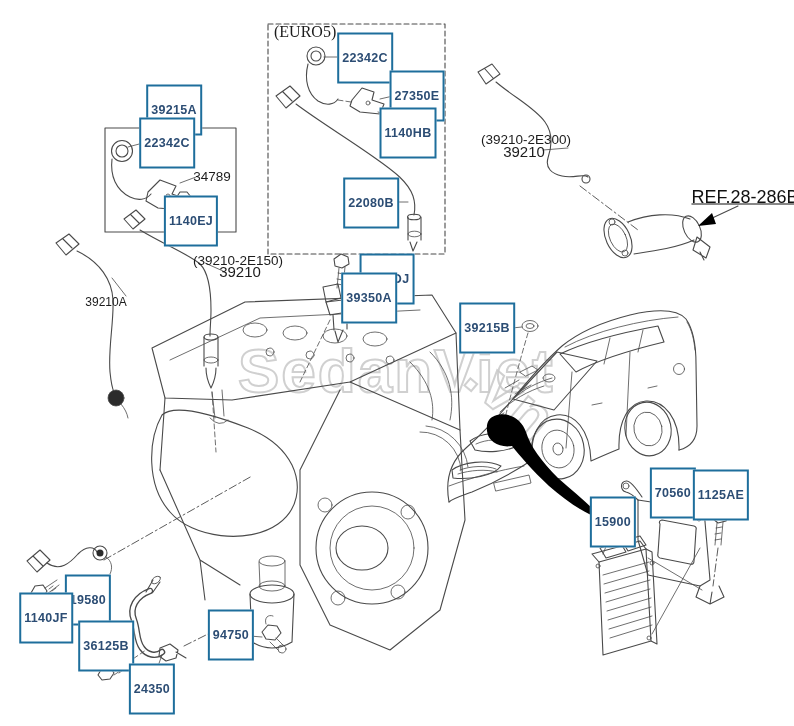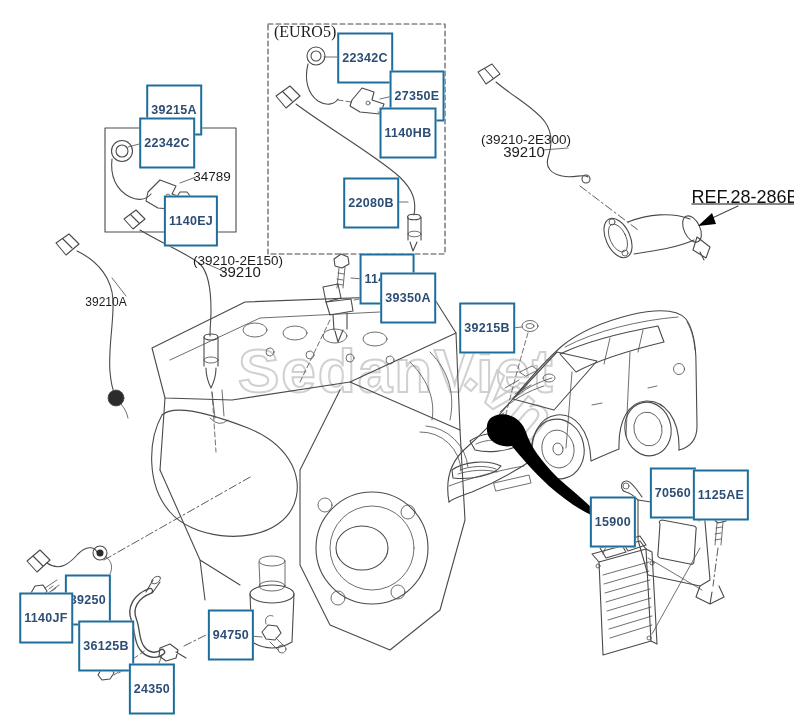--- a/index.html
+++ b/index.html
@@ -264,26 +264,26 @@
   </svg>
 
   <div class="box-label" style="left:174px;top:110px">39215A</div>
   <div class="box-label" style="left:167px;top:143px">22342C</div>
   <div class="box-label" style="left:191px;top:221px">1140EJ</div>
   <div class="box-label" style="left:365px;top:58px">22342C</div>
   <div class="box-label" style="left:417px;top:96px">27350E</div>
   <div class="box-label" style="left:408px;top:133px">1140HB</div>
   <div class="box-label" style="left:371px;top:203px">22080B</div>
   <div class="box-label" style="left:387px;top:279px">1140DJ</div>
-  <div class="box-label" style="left:408px;top:298px">39350A</div>
+  <div class="box-label" style="left:369px;top:298px">39350A</div>
   <div class="box-label" style="left:487px;top:328px">39215B</div>
   <div class="box-label" style="left:613px;top:522px">15900</div>
   <div class="box-label" style="left:673px;top:493px">70560</div>
   <div class="box-label" style="left:721px;top:495px">1125AE</div>
-  <div class="box-label" style="left:88px;top:600px">39250</div>
+  <div class="box-label" style="left:88px;top:600px">19580</div>
   <div class="box-label" style="left:46px;top:618px">1140JF</div>
   <div class="box-label" style="left:106px;top:646px">36125B</div>
   <div class="box-label" style="left:152px;top:689px">24350</div>
   <div class="box-label" style="left:231px;top:635px">94750</div>
 
   <div class="text-label" style="left:212px;top:176px">34789</div>
   <div class="text-label caption" style="left:274px;top:31px">(EURO5)</div>
   <div class="text-label" style="left:526px;top:139px">(39210-2E300)</div>
   <div class="text-label" style="left:524px;top:151px;font-size:15px">39210</div>
   <div class="text-label" style="left:238px;top:260px">(39210-2E150)</div>

